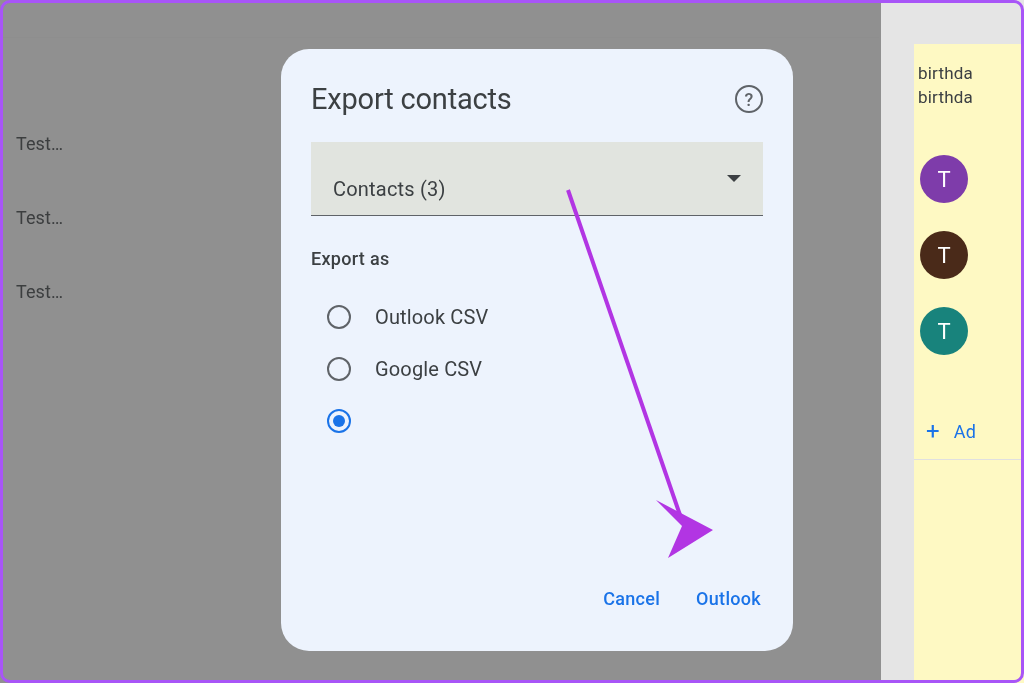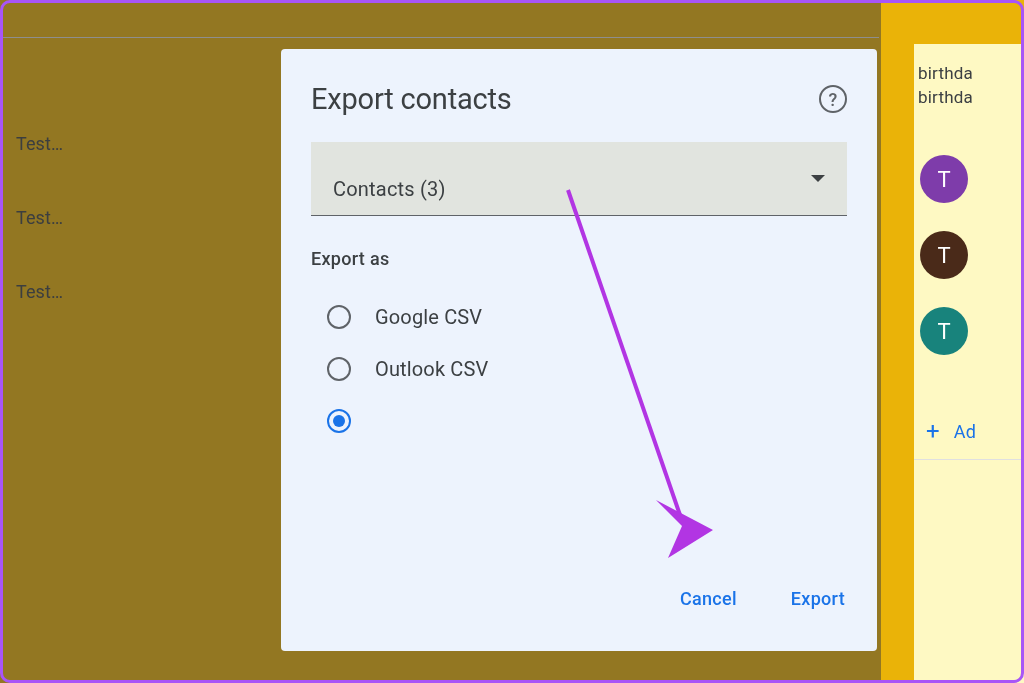--- a/index.html
+++ b/index.html
@@ -19,21 +19,21 @@
       border: 3px solid #a855f7;
       border-radius: 10px;
       pointer-events: none;
       z-index: 1000;
     }
     .background-content {
       position: absolute;
       top: 0; left: 0;
       width: 1024px;
       height: 683px;
-      background: #eab308;
+      background: #e5e5e5;
     }
     .overlay {
       position: absolute;
       top: 0; left: 0;
       width: 881px;
       height: 683px;
       background: rgba(60, 60, 60, 0.5);
       z-index: 10;
     }
     .topbar-line {
@@ -105,24 +105,24 @@
       left: 0;
       top: 415px;
       width: 100%;
       height: 1px;
       background: #e0e0e0;
     }
     .dialog {
       position: absolute;
       top: 49px;
       left: 281px;
-      width: 596px;
+      width: 512px;
       height: 602px;
       background: #edf3fd;
-      border-radius: 4px;
+      border-radius: 28px;
       padding: 33px 30px;
       z-index: 20;
     }
     .dialog-header {
       display: flex;
       justify-content: space-between;
       align-items: center;
       margin-bottom: 26px;
     }
     .dialog-title {
@@ -209,21 +209,21 @@
     .radio-label {
       font-size: 20px;
       color: #3c4043;
       letter-spacing: 0.15px;
     }
     .dialog-actions {
       position: absolute;
       bottom: 32px;
       right: 30px;
       display: flex;
-      gap: 50px;
+      gap: 32px;
     }
     .action-btn {
       background: none;
       border: none;
       color: #1a73e8;
       font-size: 18px;
       font-family: inherit;
       font-weight: 500;
       cursor: pointer;
       letter-spacing: 0.3px;
@@ -270,35 +270,35 @@
     <div class="help-icon">?</div>
   </div>
   <div class="dropdown">
     <span class="dropdown-label">Contacts (3)</span>
     <span class="dropdown-arrow"></span>
   </div>
   <div class="section-label">Export as</div>
   <div class="radio-group">
     <div class="radio-option">
       <span class="radio-circle"></span>
-      <span class="radio-label">Google CSV</span>
+      <span class="radio-label">Outlook CSV</span>
     </div>
     <div class="radio-option">
       <span class="radio-circle"></span>
-      <span class="radio-label">Outlook CSV</span>
+      <span class="radio-label">Google CSV</span>
     </div>
     <div class="radio-option">
       <span class="radio-circle selected">
           <span class="radio-inner"></span>
         </span>
     </div>
   </div>
   <div class="dialog-actions">
     <button class="action-btn">Cancel</button>
-    <button class="action-btn">Export</button>
+    <button class="action-btn">Outlook</button>
   </div>
 </div>
 
 <svg class="annotation-arrow" width="170" height="390">
   <defs>
     <marker id="arrowhead" markerWidth="12" markerHeight="12" refX="6" refY="6" orient="auto">
       <polygon points="0,0 12,6 0,12 3,6" fill="#b235e3"></polygon>
     </marker>
   </defs>
   <line x1="10" y1="10" x2="122" y2="335" stroke="#b235e3" stroke-width="4"></line>

